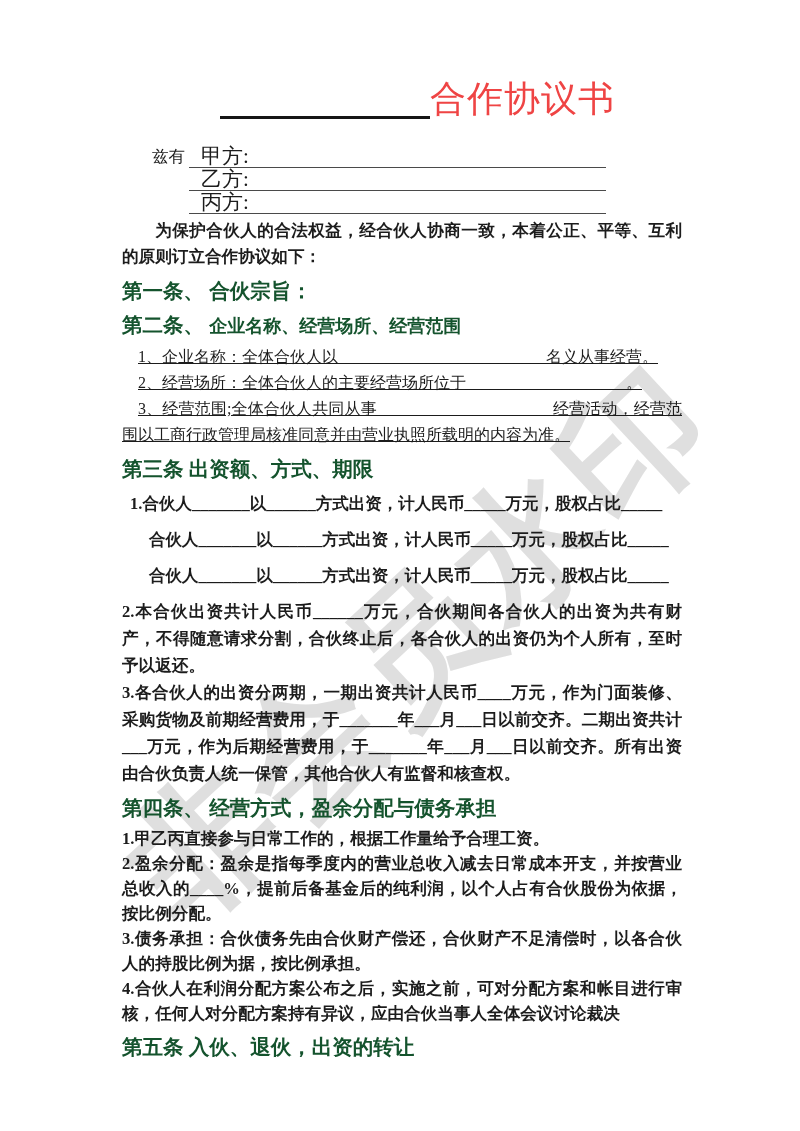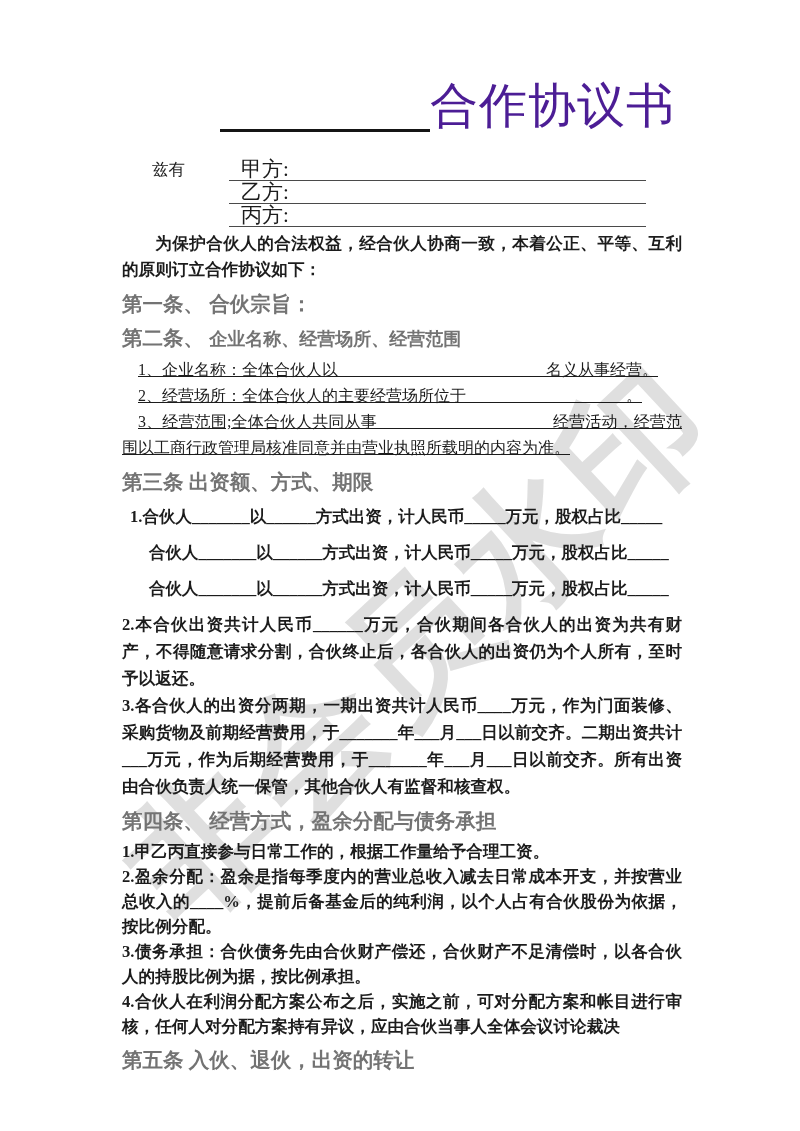--- a/index.html
+++ b/index.html
@@ -16,39 +16,39 @@
     color:#b9b9b9; opacity:.45; white-space:nowrap; z-index:0;
     user-select:none;
   }
   .content {
     position:absolute; inset:0; z-index:1; box-sizing:border-box;
     padding:80px 118px 0 122px;
   }
   
   .title-row { display:flex; align-items:flex-end; margin-left:98px; margin-bottom:26px; }
   .title-line { width:210px; height:36px; border-bottom:3px solid #151515; }
-  .doc-title { font-size:48px; line-height:1.08; letter-spacing:1px; color:#4c1d95; }
+  .doc-title { font-size:36px; line-height:1.08; letter-spacing:1px; color:#ef4444; }
   
   .parties { margin-left:30px; }
-  .party-row { display:flex; align-items:flex-end; height:23px;gap:40px; }
+  .party-row { display:flex; align-items:flex-end; height:23px; }
   .party-prefix { width:37px; font-size:16.5px; line-height:22px; }
   .party-line {
     width:417px; border-bottom:1px solid #4a4a4a;
     font-size:21px; line-height:22px; padding-left:12px; box-sizing:border-box;
   }
   
   .para { margin:0; font-size:16px; line-height:26px; text-align:justify; }
   .b    { font-weight:bold; font-size:16.6px; }
   .indent2 { text-indent:2em; }
   .indent1 { text-indent:1em;text-decoration:underline; }
   .lh25 { line-height:25px; }
   .lh27 { line-height:27px; }
   .mt4  { margin-top:4px; }
   
-  .sec-h { margin:8px 0 5px; font-weight:bold; font-size:20.5px; line-height:26px; color:#737373; }
+  .sec-h { margin:8px 0 5px; font-weight:bold; font-size:20.5px; line-height:26px; color:#14532d; }
   .sec-h .rest    { font-size:20.5px; }
   .sec-h .rest-sm { font-size:18px; }
   
   .partner { margin:8px; font-size:16.5px; font-weight:bold; line-height:28px; white-space:nowrap; }
   .partner.cont { padding-left:19px; }
 </style>
 </head>
 <body>
 
 <div class="page">

